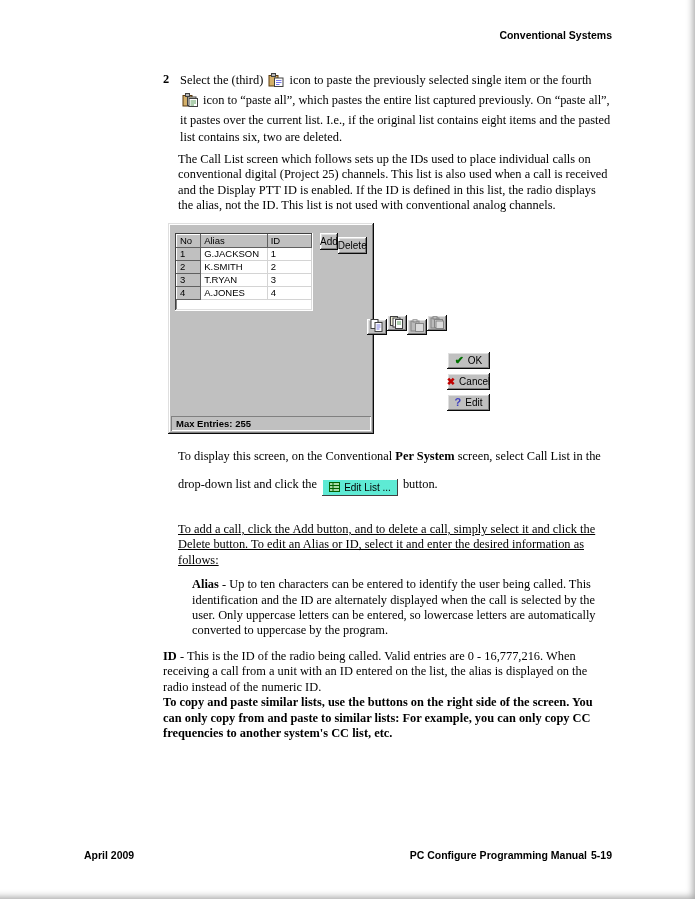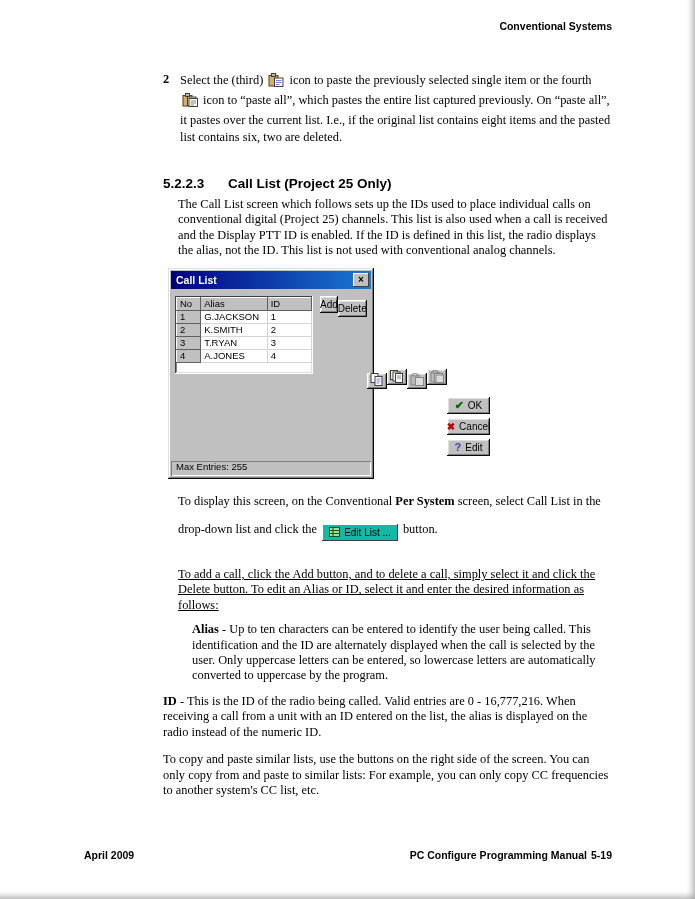--- a/index.html
+++ b/index.html
@@ -1,42 +1,42 @@
 <!DOCTYPE html>
 <html><head>
 <meta charset="utf-8">
 <style>
   * { box-sizing: border-box; }
   html,body { margin:0; padding:0; }
   body { background:#9a9a9a; font-family:"Liberation Serif", serif; }
   .page { position:relative; width:695px; height:899px; background:#ffffff; overflow:hidden;
           box-shadow: inset -6px -6px 7px -4px rgba(0,0,0,.35); }
 
-  .header { position:absolute; top:20px; right:83px;
+  .header { position:absolute; top:29px; right:83px;
             font:bold 10.5px "Liberation Sans", sans-serif; color:#000; }
 
   .content { position:absolute; left:163px; top:72px; width:449px;
              font-size:12.4px; line-height:15.4px; color:#000; }
 
   .num-item { display:flex; }
   .num { font-weight:bold; width:17px; flex:none; }
   .num-text { line-height:17px; }
 
   .inline-icon { display:inline-block; vertical-align:-3px; margin:0 2px; }
 
   .section-heading { margin-top:30px; font:bold 13.5px "Liberation Sans", sans-serif; display:flex; }
   .sec-num { width:65px; flex:none; }
 
   .para { margin:0; }
   .section-body { margin-top:6px; margin-left:15px; }
   .p-display { margin-top:15px; margin-left:15px; }
   .p-add { margin-top:11px; margin-left:15px;text-decoration:underline; }
   .p-alias { margin-top:9px; margin-left:29px; }
   .p-id { margin-top:10px; }
-  .p-copy { margin-top:12px; margin-left:0; }
+  .p-copy { margin-left:0;font-weight:bold; }
   .b { font-weight:bold; }
 
   .fig-caption { margin-top:20px; display:flex; font:bold 11px "Liberation Sans", sans-serif; }
   .fig-label { width:65px; flex:none; }
   .fig-title { font:12.4px "Liberation Serif", serif; }
 
   
   .raised { box-shadow: inset -1px -1px #0a0a0a, inset 1px 1px #ffffff,
                         inset -2px -2px #808080, inset 2px 2px #dfdfdf; }
   .raised-sm { box-shadow: inset -1px -1px #404040, inset 1px 1px #ffffff; }
@@ -71,24 +71,24 @@
               display:flex; align-items:center; justify-content:center; background:#c0c0c0; }
   .tool-gap { margin-top:10px; }
   .disabled-icon { filter:grayscale(1); opacity:.45; }
   .ok-group { margin-top:auto; display:flex; flex-direction:column; }
   .ok-group .win-btn { margin-top:4px; }
   .glyph-ok { color:#007000; font-size:11px; font-weight:bold; }
   .glyph-cancel { color:#c00000; font-size:10px; font-weight:bold; }
   .glyph-help { color:#4040c0; font-size:11px; font-weight:bold; }
 
   .statusbar { flex:none; height:15px; margin-top:3px; font-size:9.5px;
-               display:flex; padding:0 5px;
-               box-shadow: inset 1px 1px #808080, inset -1px -1px #ffffff; }
-
-  .inline-btn { display:inline-flex; align-items:center; gap:4px; background:#14b8a6;
+               display:flex; align-items:center; padding:0 5px;
+               box-shadow: inset 1px 1px #808080, inset -1px -1px #ffffff; font-weight: bold; }
+
+  .inline-btn { display:inline-flex; align-items:center; gap:4px; background:#5eead4;
                 padding:1px 7px; height:17px; font:10px "Liberation Sans", sans-serif;
                 vertical-align:-4px; margin:15px 2px; }
 
   .footer { position:absolute; left:84px; right:83px; top:849px; display:flex;
             justify-content:space-between; font:bold 10.5px "Liberation Sans", sans-serif; }
   .footer-right { display:flex; gap:4px;align-items:center; }
 </style>
 </head>
 <body>
 
@@ -115,32 +115,24 @@
               <rect x="3.5" y="0.5" width="4" height="3" fill="#b8b8b8" stroke="#404040"></rect>
               <rect x="5.5" y="4" width="8.5" height="8.5" fill="#f0f0e0" stroke="#404040"></rect>
               <rect x="7" y="5.5" width="8.5" height="8" fill="#ffffff" stroke="#404040"></rect>
               <line x1="8.5" y1="8" x2="14" y2="8" stroke="#60a060"></line>
               <line x1="8.5" y1="10" x2="14" y2="10" stroke="#60a060"></line>
               <line x1="8.5" y1="12" x2="12" y2="12" stroke="#60a060"></line>
             </svg></span><span> icon to “paste all”, which pastes the entire list captured previously. On “paste all”, it pastes over the current list. I.e., if the original list contains eight items and the pasted list contains six, two are deleted.</span>
       </div>
     </div>
 
-    <div class="section-heading">
-      <span class="sec-num">5.2.2.3</span>
-      <span class="sec-title">Call List (Project 25 Only)</span>
-    </div>
     <p class="para section-body">The Call List screen which follows sets up the IDs used to place individual calls on conventional digital (Project 25) channels. This list is also used when a call is received and the Display PTT ID is enabled. If the ID is defined in this list, the radio displays the alias, not the ID. This list is not used with conventional analog channels.</p>
 
 
     <div class="dialog">
-      <div class="titlebar">
-        <span class="title-text">Call List</span>
-        <span class="close-btn raised-sm">×</span>
-      </div>
       <div class="dlg-body">
         <div class="table-wrap sunken">
           <table class="grid">
             <colgroup>
                 <col class="col-no">
                 <col class="col-alias">
                 <col class="col-id">
               </colgroup>
             <tbody>
                 <tr>

